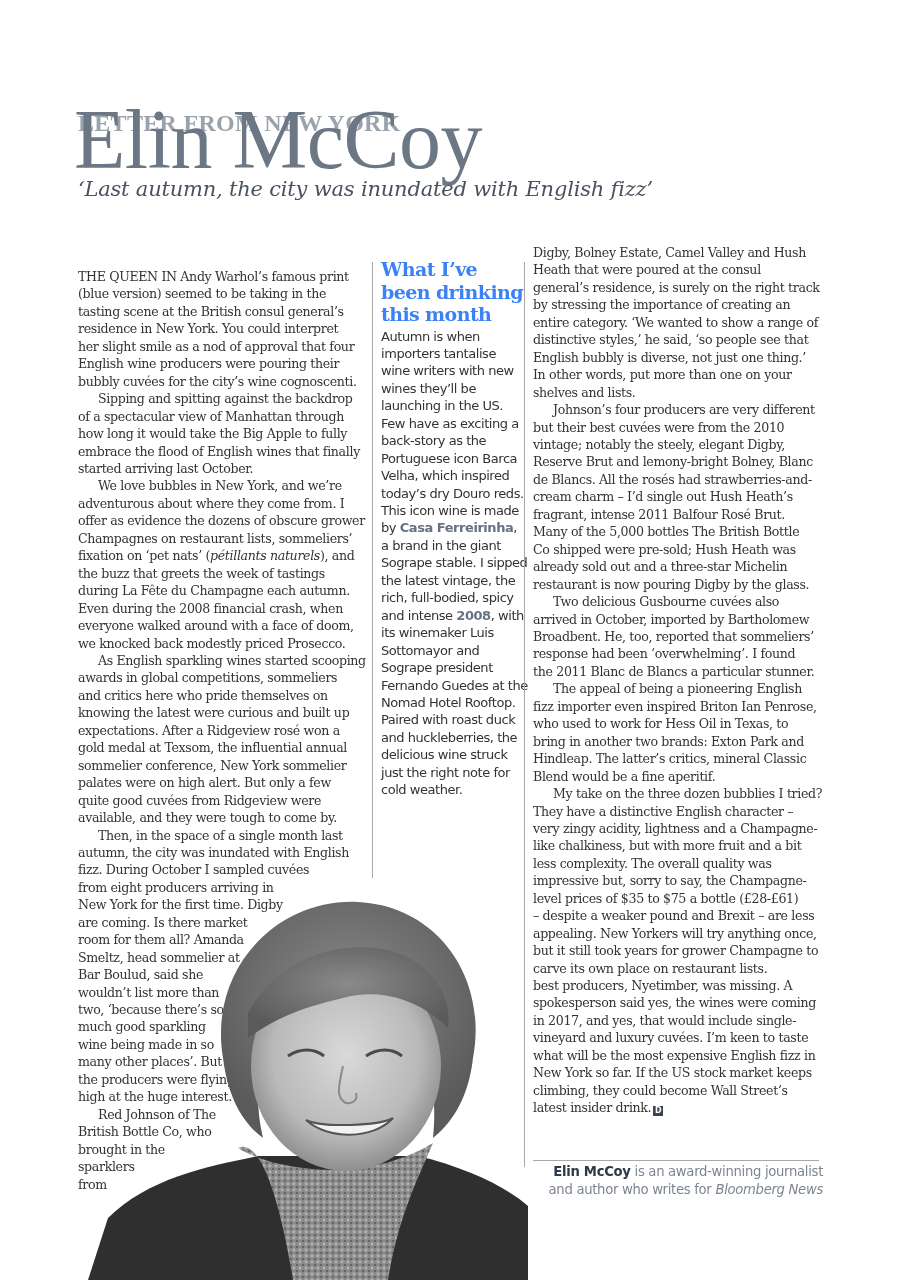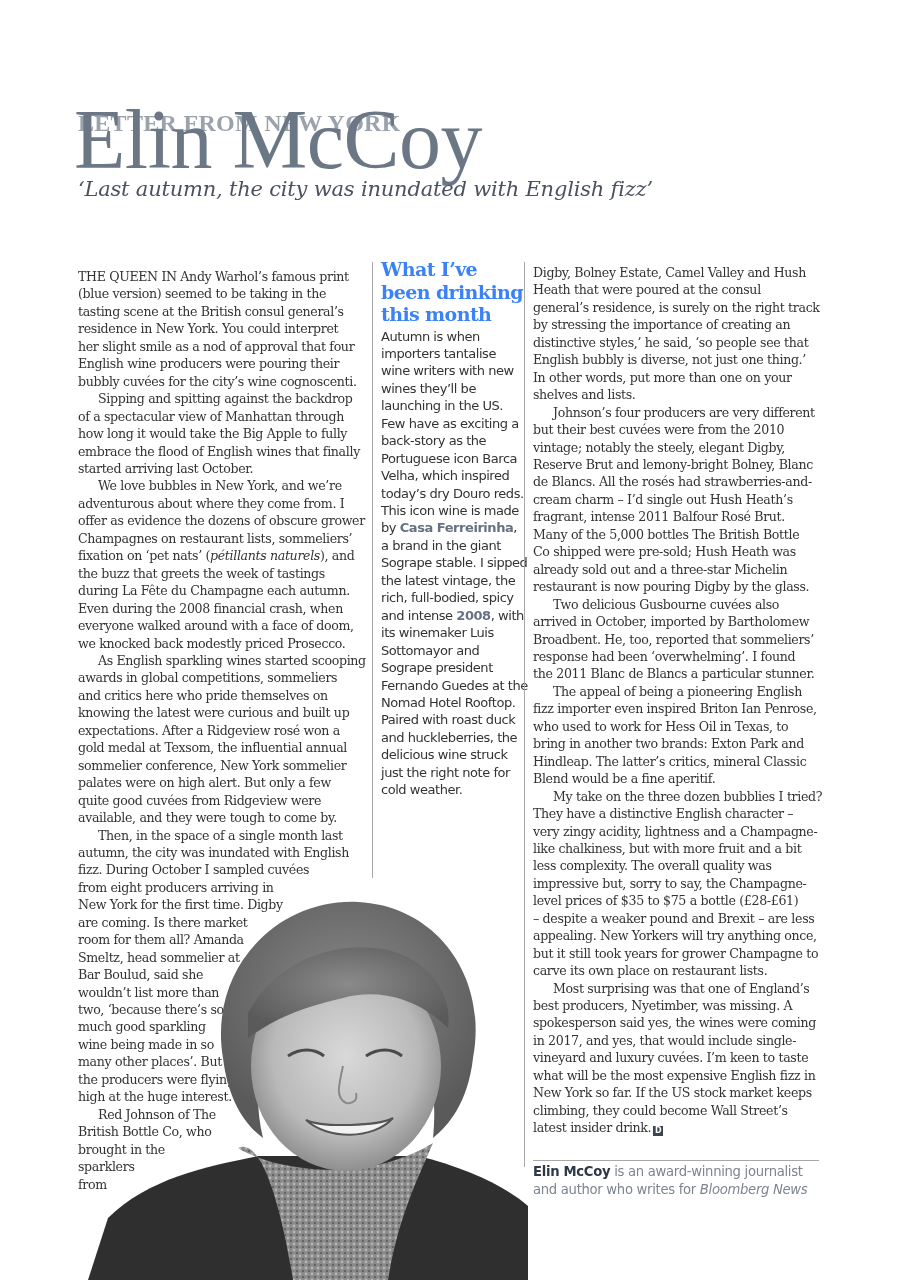--- a/index.html
+++ b/index.html
@@ -3,31 +3,31 @@
 <meta charset="utf-8">
 <style>
   html, body { margin:0; padding:0; background:#ffffff; }
   body { width:905px; height:1280px; position:relative; overflow:hidden; font-family:"DejaVu Serif", serif; color:#2e2e2e; }
   .kicker { position:absolute; left:78px; top:74px; font-family:"Liberation Serif", serif; font-weight:bold; font-size:24px; letter-spacing:0.3px; color:#9aa2ac;margin-top:36px; }
   .author-title { position:absolute; left:74px; top:98px; font-family:"Liberation Serif", serif; font-size:84px; line-height:1; color:#6c7785; letter-spacing:-0.5px; }
   .standfirst { position:absolute; left:78px; top:177px; font-family:"DejaVu Serif", serif; font-style:italic; font-size:21px; color:#4a5260; letter-spacing:-0.2px; }
   .col { position:absolute; font-family:"DejaVu Serif", serif; font-size:12.6px; line-height:17.45px; color:#333; }
   .col p { margin:0; text-indent:0; }
   .col-left { left:78px; top:268px; width:300px; letter-spacing:-0.35px; }
-  .col-right { left:533px; top:264px; width:290px; letter-spacing:-0.35px; }
+  .col-right { left:533px; top:244px; width:290px; letter-spacing:-0.35px; }
   .divider-left { position:absolute; left:372px; top:262px; width:1px; height:616px; background:#a8a8a8; }
   .divider-right { position:absolute; left:524px; top:262px; width:1px; height:905px; background:#a8a8a8; }
   .sidebar { position:absolute; left:381px; top:258px; width:142px; }
   .sidebar h3 { margin:0 0 2px 0; font-family:"DejaVu Serif", serif; font-weight:bold; font-size:19px; line-height:22.5px; color:#3b82f6; letter-spacing:-0.6px; }
   .sidebar .sb-text { font-family:"DejaVu Sans", sans-serif; font-size:13px; line-height:17.45px; color:#333; letter-spacing:-0.45px; }
   .sb-hl { color:#667283; font-weight:bold;margin-top:12px; }
   .wrap-line { display:block; white-space:nowrap; }
   .end-mark { display:inline-block; width:10px; height:10px; background:#3a4452; color:#fff; font-family:"DejaVu Sans", sans-serif; font-size:8px; line-height:10px; text-align:center; font-weight:bold; vertical-align:-1px; margin-left:2px; }
   .bio-rule { position:absolute; left:533px; top:1160px; width:286px; height:1px; background:#a8a8a8; }
-  .bio { position:absolute; left:533px; top:1163px; width:290px; font-family:"DejaVu Sans", sans-serif; font-size:13.2px; line-height:18px; color:#7d8590; letter-spacing:-0.3px; }
+  .bio { position:absolute; left:533px; top:1163px; width:290px; font-family:"DejaVu Sans", sans-serif; font-size:13.2px; line-height:18px; color:#7d8590; letter-spacing:-0.3px;text-align:right; }
   .bio .bio-name { color:#2e3a4a; font-weight:bold; }
   .bio .bio-pub { font-style:italic; }
   
   .photo { position:absolute; left:88px; top:888px; width:440px; height:392px; }
 </style>
 </head>
 <body>
 
 <div class="kicker">LETTER FROM NEW YORK</div>
 <div class="author-title">Elin McCoy</div>
@@ -141,20 +141,21 @@
 </div>
 
 <div class="divider-right"></div>
 
 <div class="col col-right">
   <p>
     <span class="wrap-line">Digby, Bolney Estate, Camel Valley and Hush</span>
     <span class="wrap-line">Heath that were poured at the consul</span>
     <span class="wrap-line">general’s residence, is surely on the right track</span>
     <span class="wrap-line">by stressing the importance of creating an</span>
+    <span class="wrap-line">entire category. ‘We wanted to show a range of</span>
     <span class="wrap-line">distinctive styles,’ he said, ‘so people see that</span>
     <span class="wrap-line">English bubbly is diverse, not just one thing.’</span>
     <span class="wrap-line">In other words, put more than one on your</span>
     <span class="wrap-line">shelves and lists.</span>
   </p>
   <p>
     <span class="wrap-line" style="padding-left:20px">Johnson’s four producers are very different</span>
     <span class="wrap-line">but their best cuvées were from the 2010</span>
     <span class="wrap-line">vintage; notably the steely, elegant Digby,</span>
     <span class="wrap-line">Reserve Brut and lemony-bright Bolney, Blanc</span>
@@ -188,21 +189,20 @@
     <span class="wrap-line">like chalkiness, but with more fruit and a bit</span>
     <span class="wrap-line">less complexity. The overall quality was</span>
     <span class="wrap-line">impressive but, sorry to say, the Champagne-</span>
     <span class="wrap-line">level prices of $35 to $75 a bottle (£28-£61)</span>
     <span class="wrap-line">– despite a weaker pound and Brexit – are less</span>
     <span class="wrap-line">appealing. New Yorkers will try anything once,</span>
     <span class="wrap-line">but it still took years for grower Champagne to</span>
     <span class="wrap-line">carve its own place on restaurant lists.</span>
   </p>
   <p>
-    <span class="wrap-line" style="padding-left:20px">Most surprising was that one of England’s</span>
     <span class="wrap-line">best producers, Nyetimber, was missing. A</span>
     <span class="wrap-line">spokesperson said yes, the wines were coming</span>
     <span class="wrap-line">in 2017, and yes, that would include single-</span>
     <span class="wrap-line">vineyard and luxury cuvées. I’m keen to taste</span>
     <span class="wrap-line">what will be the most expensive English fizz in</span>
     <span class="wrap-line">New York so far. If the US stock market keeps</span>
     <span class="wrap-line">climbing, they could become Wall Street’s</span>
     <span class="wrap-line"><span>latest insider drink.</span><span class="end-mark">D</span></span>
   </p>
 </div>

